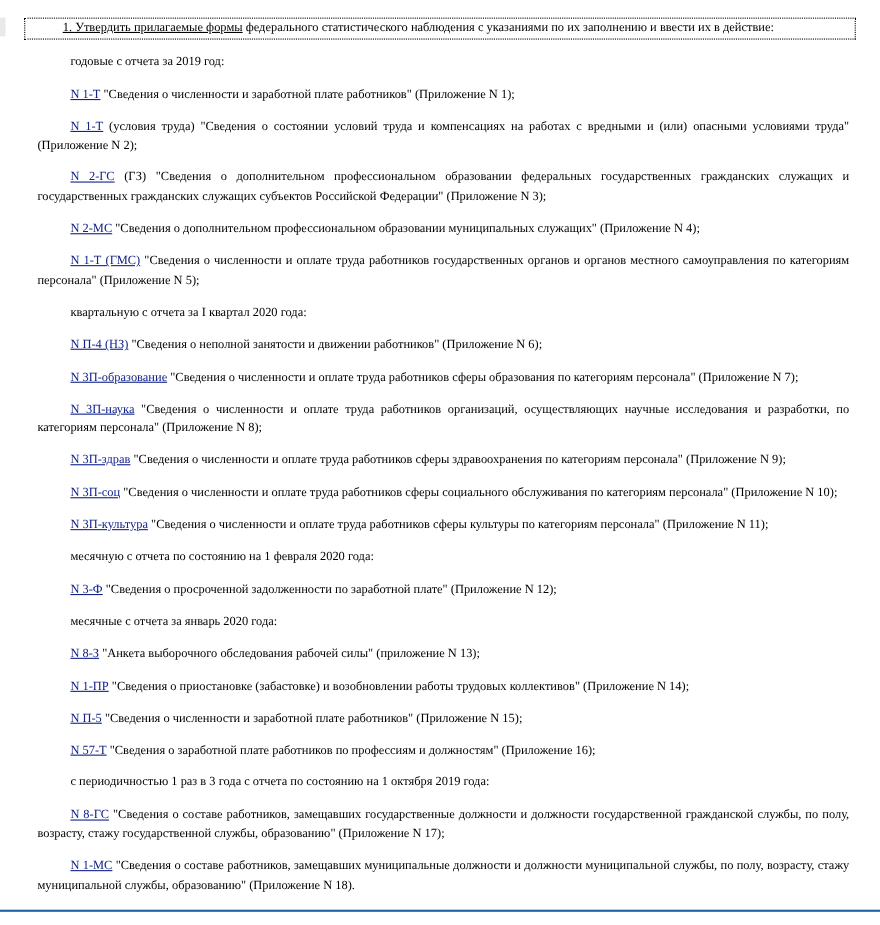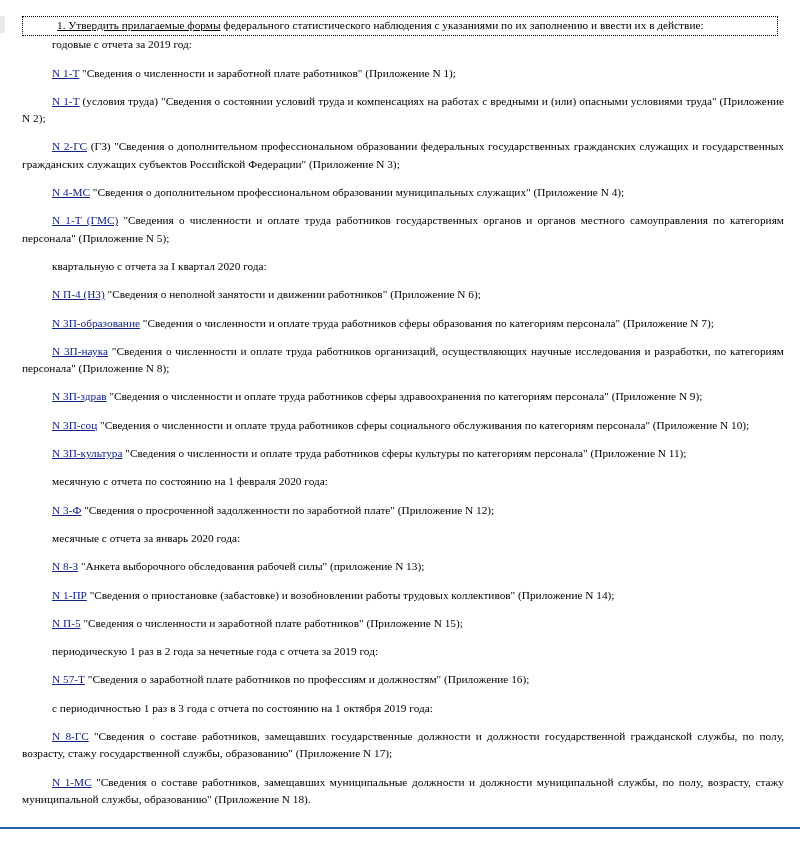--- a/index.html
+++ b/index.html
@@ -36,21 +36,21 @@
   }
 
   .doc-body {
     position: absolute;
     left: 0;
     top: 0;
     width: 800px;
   }
 
   p.para {
-    margin: 0;
+    margin: 12px;
     padding: 0 16px 0 22px;
     font-size: 11.3px;
     line-height: 17.3px;
     text-align: justify;
     text-indent: 30px;
     color: #000;
   }
 
   p.para + p.para {
     margin-top: 11px;
@@ -111,36 +111,35 @@
 
     <div class="highlight-box">
       <p class="para"><span class="lead-underline">1. Утвердить прилагаемые формы</span><span> федерального статистического наблюдения с указаниями по их заполнению и ввести их в действие:</span></p>
     </div>
 
     <div id="sections-host">
         <p class="para"><span>годовые с отчета за 2019 год:</span></p>
         <p class="para"><a class="formlink nowrap">N 1-Т</a><span> "Сведения о численности и заработной плате работников" (Приложение N 1);</span></p>
         <p class="para"><a class="formlink nowrap">N 1-Т</a><span> (условия труда) "Сведения о состоянии условий труда и компенсациях на работах с вредными и (или) опасными условиями труда" (Приложение N 2);</span></p>
         <p class="para"><a class="formlink nowrap">N 2-ГС</a><span> (ГЗ) "Сведения о дополнительном профессиональном образовании федеральных государственных гражданских служащих и государственных гражданских служащих субъектов Российской Федерации" (Приложение N 3);</span></p>
-        <p class="para"><a class="formlink nowrap">N 4-МС</a><span> "Сведения о дополнительном профессиональном образовании муниципальных служащих" (Приложение N 4);</span></p>
+        <p class="para"><a class="formlink nowrap">N 2-МС</a><span> "Сведения о дополнительном профессиональном образовании муниципальных служащих" (Приложение N 4);</span></p>
         <p class="para"><a class="formlink nowrap">N 1-Т (ГМС)</a><span> "Сведения о численности и оплате труда работников государственных органов и органов местного самоуправления по категориям персонала" (Приложение N 5);</span></p>
         <p class="para"><span>квартальную с отчета за I квартал 2020 года:</span></p>
         <p class="para"><a class="formlink nowrap">N П-4 (НЗ)</a><span> "Сведения о неполной занятости и движении работников" (Приложение N 6);</span></p>
         <p class="para"><a class="formlink nowrap">N 3П-образование</a><span> "Сведения о численности и оплате труда работников сферы образования по категориям персонала" (Приложение N 7);</span></p>
         <p class="para"><a class="formlink nowrap">N 3П-наука</a><span> "Сведения о численности и оплате труда работников организаций, осуществляющих научные исследования и разработки, по категориям персонала" (Приложение N 8);</span></p>
         <p class="para"><a class="formlink nowrap">N 3П-здрав</a><span> "Сведения о численности и оплате труда работников сферы здравоохранения по категориям персонала" (Приложение N 9);</span></p>
         <p class="para"><a class="formlink nowrap">N 3П-соц</a><span> "Сведения о численности и оплате труда работников сферы социального обслуживания по категориям персонала" (Приложение N 10);</span></p>
         <p class="para"><a class="formlink nowrap">N 3П-культура</a><span> "Сведения о численности и оплате труда работников сферы культуры по категориям персонала" (Приложение N 11);</span></p>
         <p class="para"><span>месячную с отчета по состоянию на 1 февраля 2020 года:</span></p>
         <p class="para"><a class="formlink nowrap">N 3-Ф</a><span> "Сведения о просроченной задолженности по заработной плате" (Приложение N 12);</span></p>
         <p class="para"><span>месячные с отчета за январь 2020 года:</span></p>
         <p class="para"><a class="formlink nowrap">N 8-З</a><span> "Анкета выборочного обследования рабочей силы" (приложение N 13);</span></p>
         <p class="para"><a class="formlink nowrap">N 1-ПР</a><span> "Сведения о приостановке (забастовке) и возобновлении работы трудовых коллективов" (Приложение N 14);</span></p>
         <p class="para"><a class="formlink nowrap">N П-5</a><span> "Сведения о численности и заработной плате работников" (Приложение N 15);</span></p>
-        <p class="para"><span>периодическую 1 раз в 2 года за нечетные года с отчета за 2019 год:</span></p>
         <p class="para"><a class="formlink nowrap">N 57-Т</a><span> "Сведения о заработной плате работников по профессиям и должностям" (Приложение 16);</span></p>
         <p class="para"><span>с периодичностью 1 раз в 3 года с отчета по состоянию на 1 октября 2019 года:</span></p>
         <p class="para"><a class="formlink nowrap">N 8-ГС</a><span> "Сведения о составе работников, замещавших государственные должности и должности государственной гражданской службы, по полу, возрасту, стажу государственной службы, образованию" (Приложение N 17);</span></p>
         <p class="para"><a class="formlink nowrap">N 1-МС</a><span> "Сведения о составе работников, замещавших муниципальные должности и должности муниципальной службы, по полу, возрасту, стажу муниципальной службы, образованию" (Приложение N 18).</span></p>
       </div>
 
   </div>
 
   <div class="bottom-rule"></div>
   <div class="below-rule-fill"></div>

